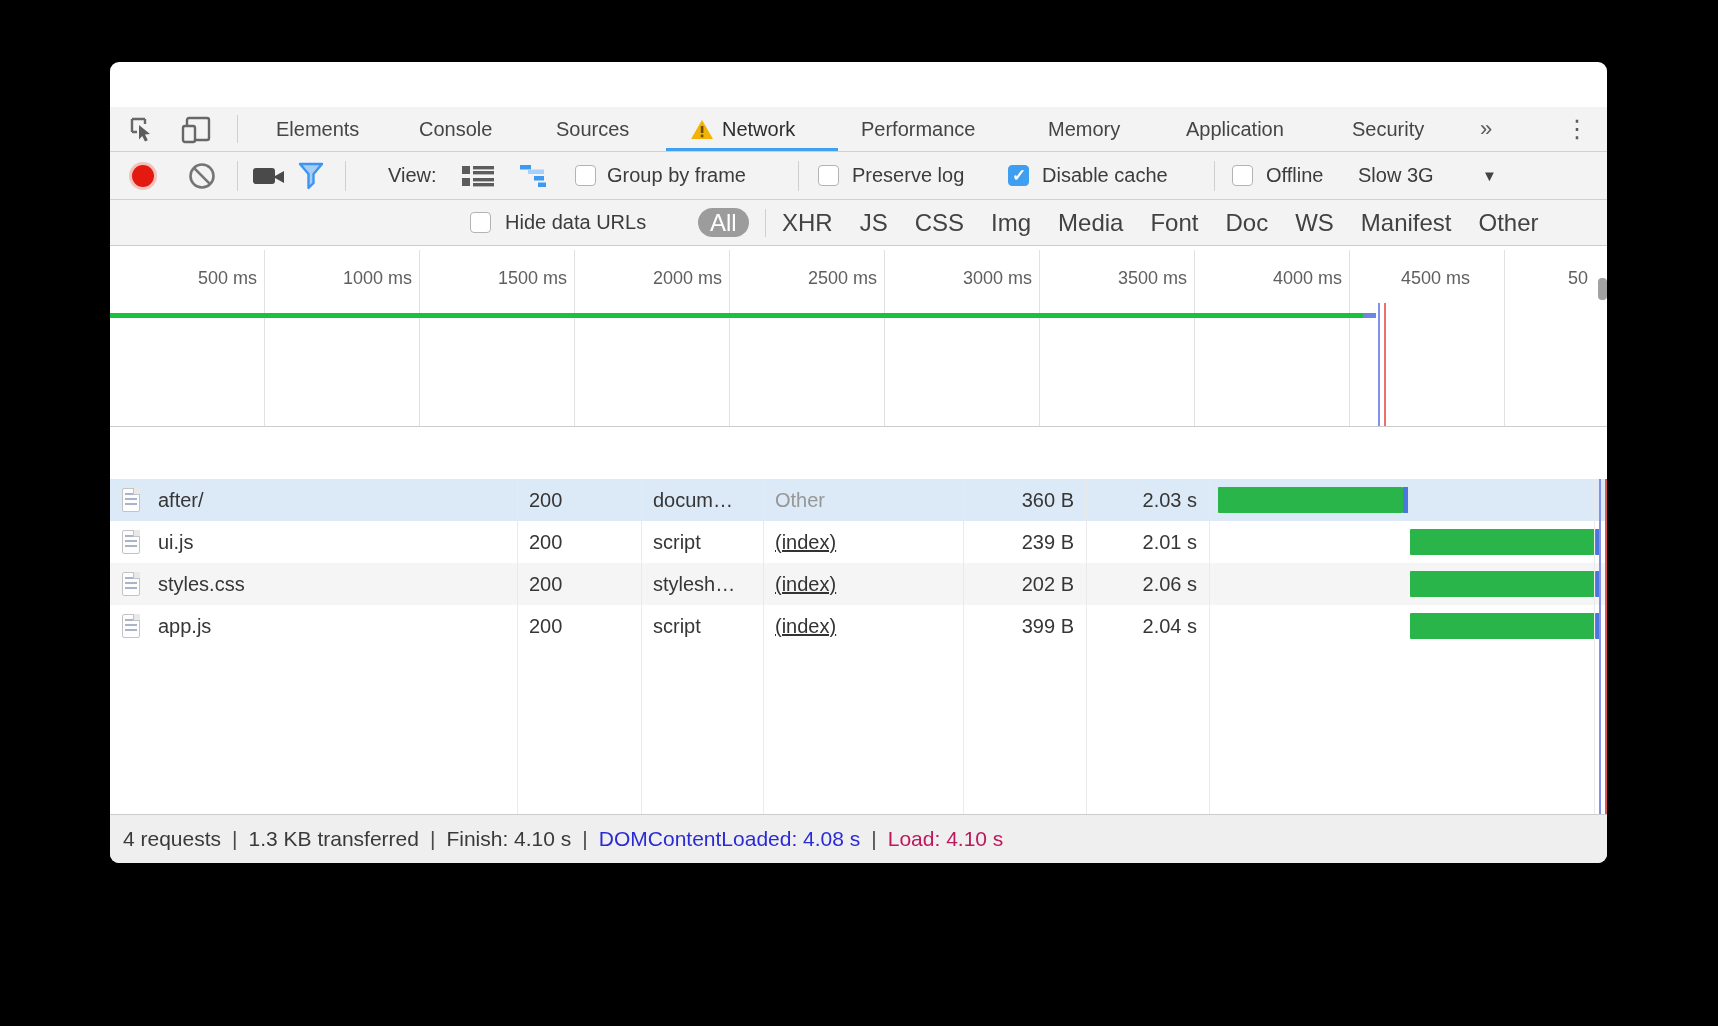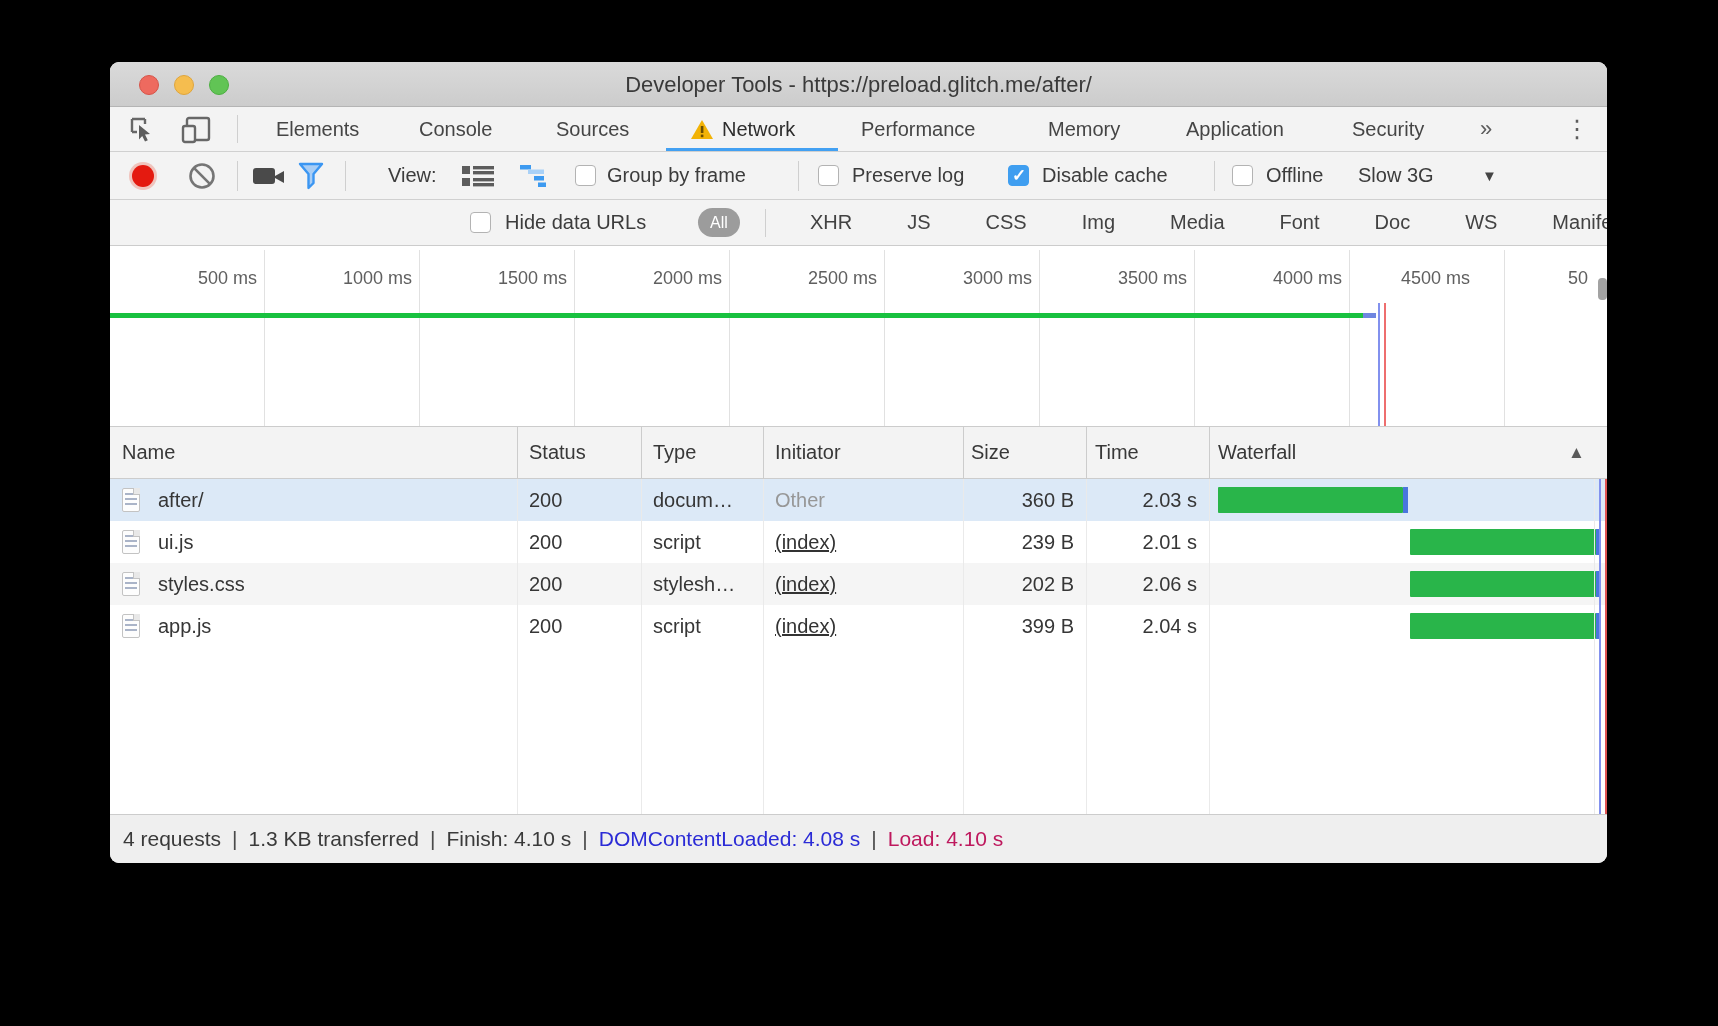--- a/index.html
+++ b/index.html
@@ -45,23 +45,23 @@
   .dd-arrow { font-size:15px; color:#444; }
 
   
   .filterbar { position:absolute; left:0; top:138px; width:100%; height:46px;
                background:#f3f3f3; border-bottom:1px solid #cccccc; }
   .filter-input { position:absolute; left:13px; top:7px; width:322px; height:31px;
                   border:1px solid #dcdcdc; background:#fff; font-size:20px; color:#333;
                   padding:0 9px; outline:none; font-family:"Liberation Sans", sans-serif; }
   .filter-input::placeholder { color:#8d8d8d; }
   .pill { position:absolute; left:588px; top:8px; height:29px; line-height:29px; padding:0 12px;
-          background:#9c9c9c; color:#fff; border-radius:15px; font-size:16px; }
+          background:#9c9c9c; color:#fff; border-radius:15px; font-size:24px; }
   .ftypes { position:absolute; left:672px; top:0; height:45px; display:flex; align-items:center; gap:27px; }
-  .ftype { font-size:20px; color:#424242;margin-left:28px; }
+  .ftype { font-size:24px; color:#424242; }
   .fsep { position:absolute; left:655px; top:9px; width:1px; height:28px; background:#cfcfcf; }
 
   
   .timeline { position:absolute; left:0; top:184px; width:100%; height:181px;
               background:#fff; border-bottom:1px solid #cccccc; overflow:hidden; }
   .gridline { position:absolute; top:4px; bottom:0; width:1px; background:#e1e1e1; }
   .tick { position:absolute; top:22px; width:110px; text-align:right; font-size:18px; color:#5f5f5f; }
   .ov-green { position:absolute; left:0; top:67px; width:1253px; height:5px; background:#18c13f; }
   .ov-bluecap { position:absolute; left:1253px; top:67px; width:13px; height:5px; background:#6f86e0; }
   .ov-dcl { position:absolute; left:1268px; top:57px; bottom:0; width:2px; background:#8291ee; }
@@ -108,26 +108,20 @@
   .f-blue { color:#2b2bd6; }
   .f-red  { color:#be185d; }
 
   svg { display:block; }
 </style>
 </head>
 <body>
 
 <div class="window">
 
-  <div class="titlebar">
-    <div class="traffic t-close"></div>
-    <div class="traffic t-min"></div>
-    <div class="traffic t-zoom"></div>
-    <div class="title-text">Developer Tools - https://preload.glitch.me/after/</div>
-  </div>
 
   <div class="tabbar">
     <span class="ico-btn" style="left:18px">
       <svg width="30" height="30" viewBox="0 0 30 30">
           <path d="M4 4 h13 M4 4 v13 M4 17 h5 M17 4 v5" stroke="#676767" stroke-width="2.4" fill="none"></path>
           <path d="M11 10 l11 9 -5 .6 2.8 5.6 -2.8 1.4 -2.8 -5.6 -3.2 3.4 z" fill="#5d5d5d"></path>
         </svg>
     </span>
     <span class="ico-btn" style="left:70px">
       <svg width="34" height="30" viewBox="0 0 34 30">
@@ -278,36 +272,20 @@
     <div class="tick" style="left:1122px">4000 ms</div>
     <div class="tick" style="left:1250px">4500 ms</div>
     <div class="tick" style="left:1458px; text-align:left; width:40px">50</div>
     <div class="ov-green"></div>
     <div class="ov-bluecap"></div>
     <div class="ov-dcl"></div>
     <div class="ov-load"></div>
     <div class="scroll-sliver"></div>
   </div>
 
-  <div class="thead">
-    <div class="th" style="left:12px">Name</div>
-    <div class="th" style="left:419px">Status</div>
-    <div class="th" style="left:543px">Type</div>
-    <div class="th" style="left:665px">Initiator</div>
-    <div class="th" style="left:861px">Size</div>
-    <div class="th" style="left:985px">Time</div>
-    <div class="th" style="left:1108px">Waterfall</div>
-    <div class="sort">▲</div>
-    <div class="hdiv" style="left:407px"></div>
-    <div class="hdiv" style="left:531px"></div>
-    <div class="hdiv" style="left:653px"></div>
-    <div class="hdiv" style="left:853px"></div>
-    <div class="hdiv" style="left:976px"></div>
-    <div class="hdiv" style="left:1099px"></div>
-  </div>
 
   <div class="tbody">
     <div class="row sel" style="top:0">
       <div class="doc-ico"></div>
       <div class="cell c-name">after/</div>
       <div class="cell c-status">200</div>
       <div class="cell c-type">docum…</div>
       <div class="cell c-init muted">Other</div>
       <div class="cell c-size">360 B</div>
       <div class="cell c-time">2.03 s</div>

